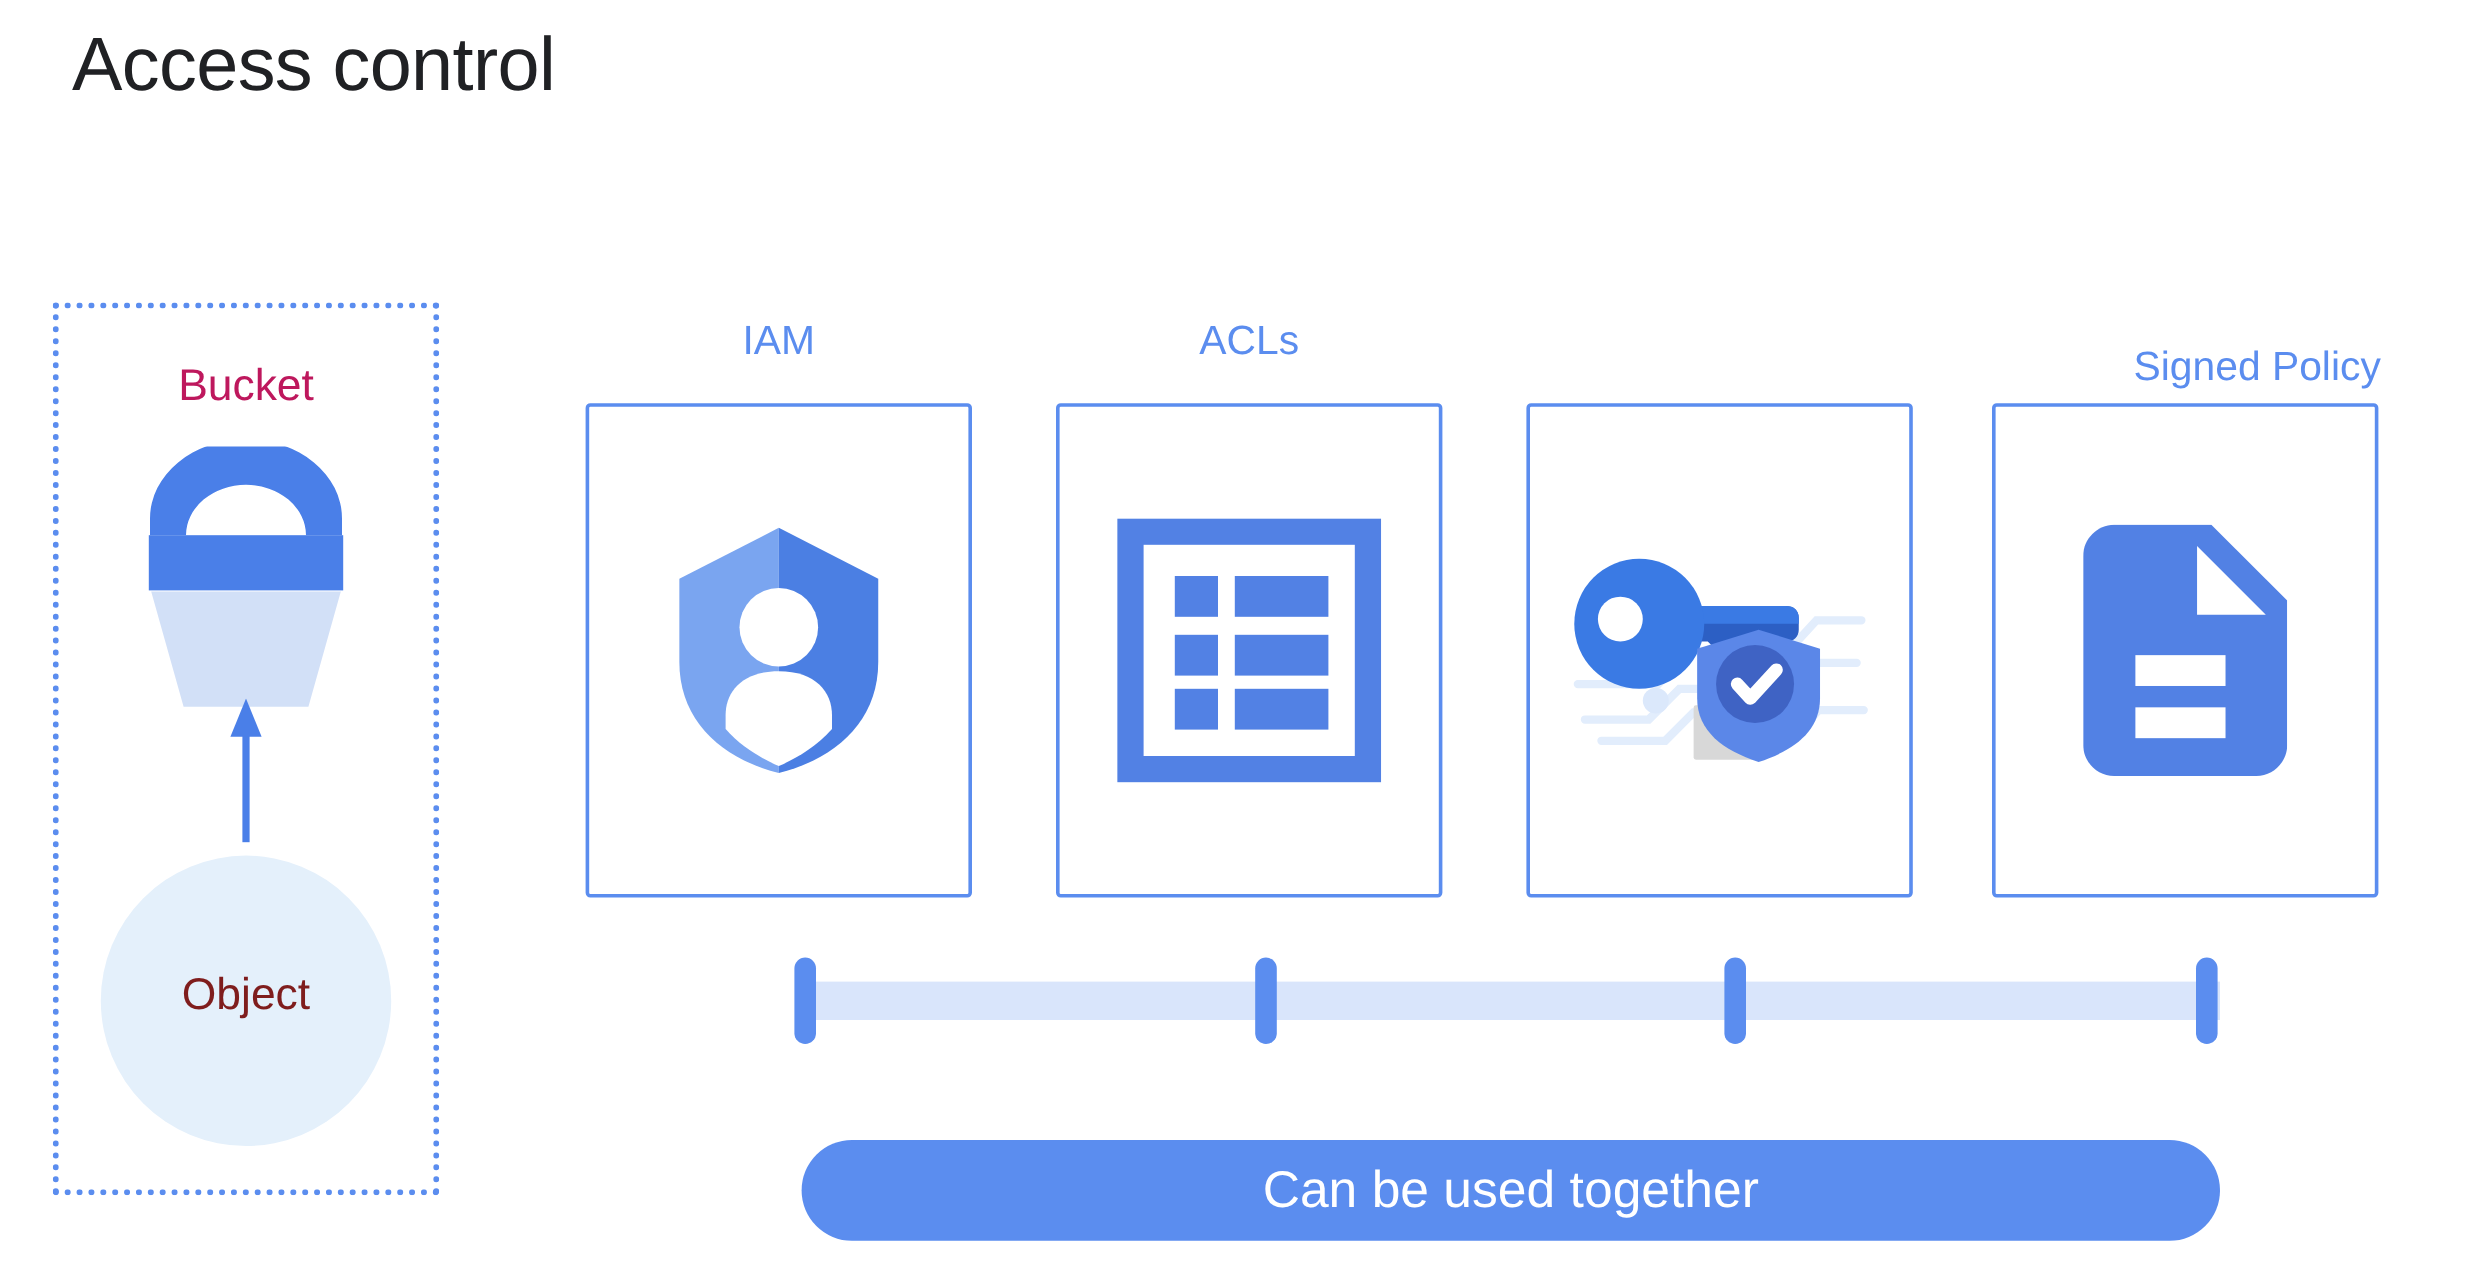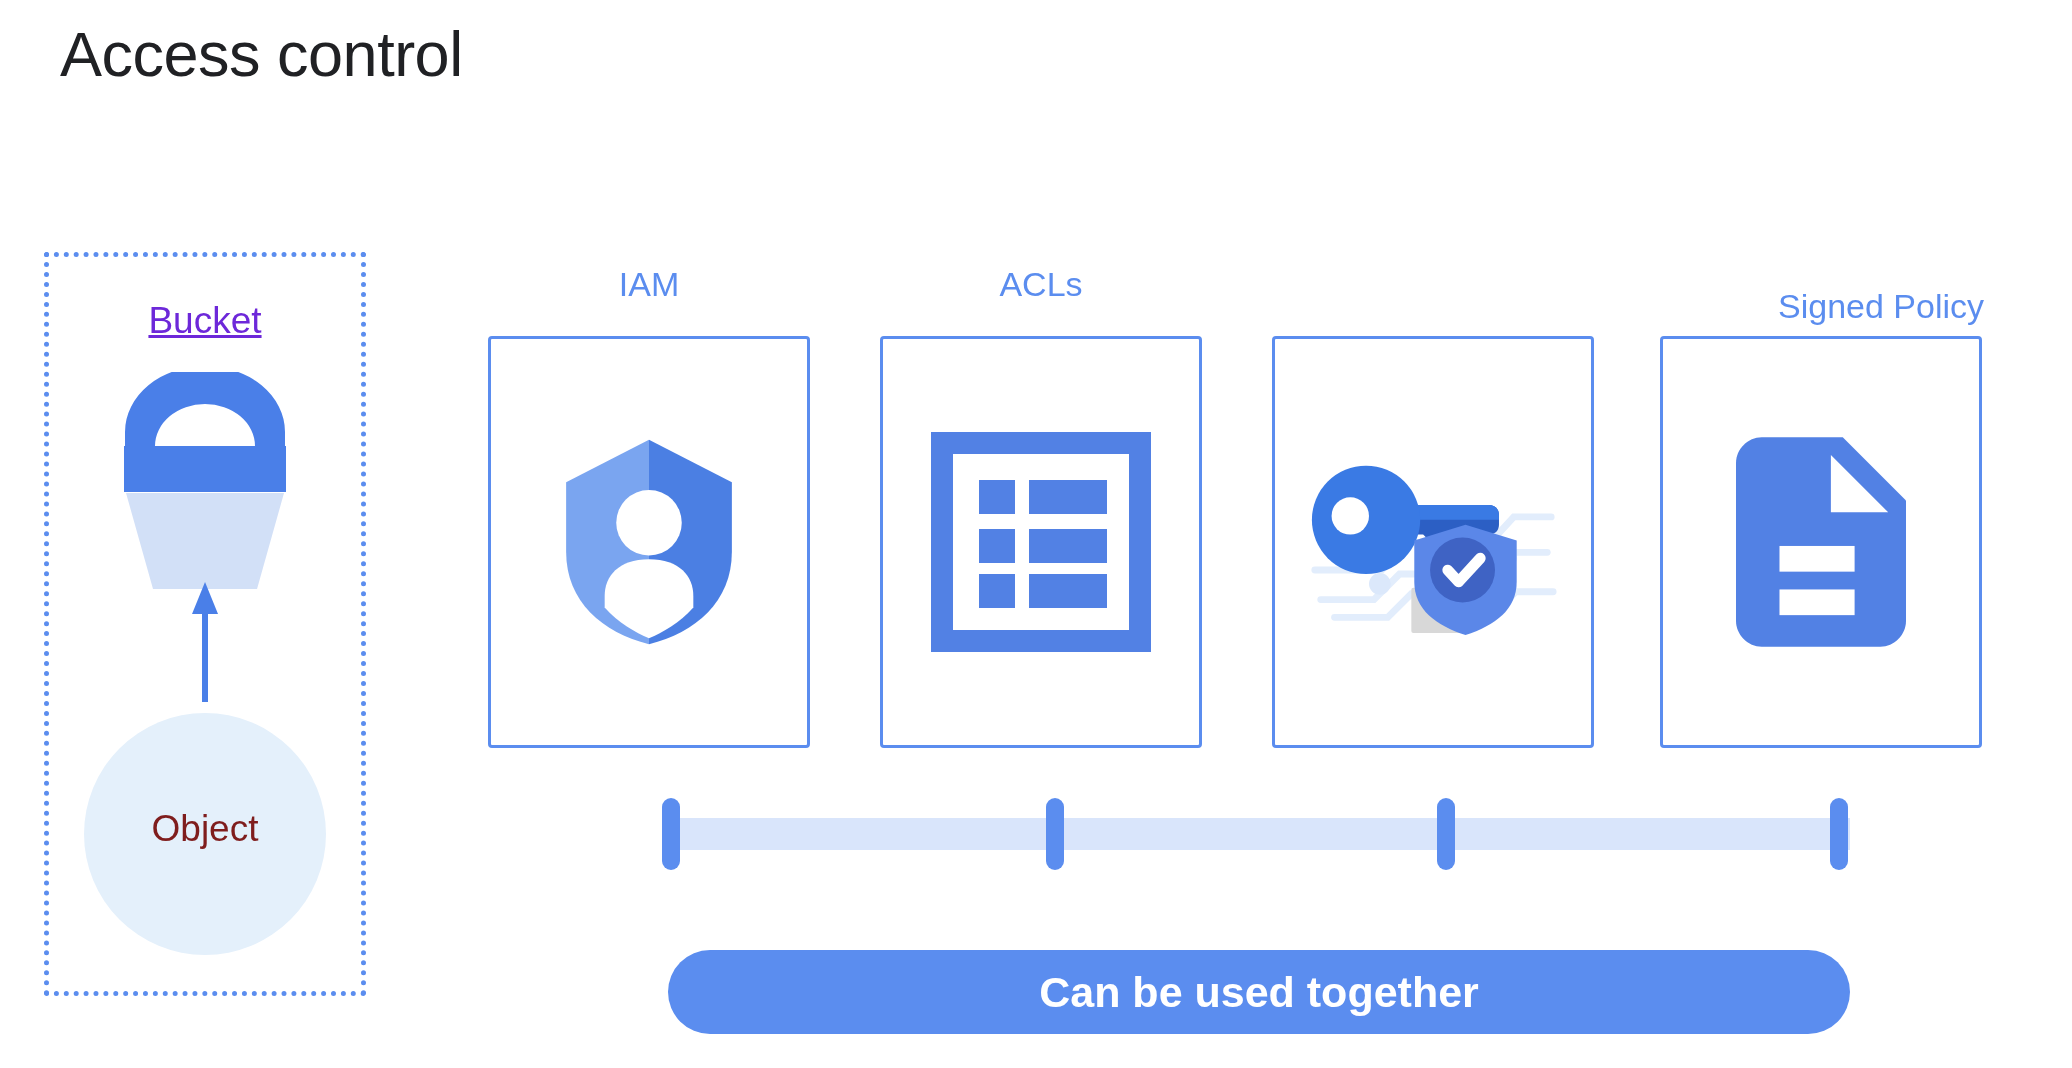--- a/index.html
+++ b/index.html
@@ -58,23 +58,22 @@
   }
 
   .bucket-label {
     position: absolute;
     left: 44px;
     top: 297px;
     width: 322px;
     text-align: center;
     font-size: 37px;
     line-height: 48px;
-    color: #6d28d9;
-    white-space: nowrap;
-    text-decoration: underline;
+    color: #be185d;
+    white-space: nowrap;
   }
 
   
   .bucket-icon {
     position: absolute;
     left: 121px;
     top: 372px;
     width: 168px;
     height: 218px;
   }
@@ -187,21 +186,20 @@
     display: flex;
     align-items: center;
     justify-content: center;
   }
 
   .together-pill-label {
     font-size: 43px;
     line-height: 50px;
     color: #ffffff;
     white-space: nowrap;
-    font-weight: bold;
   }
 </style>
 </head>
 <body>
 
 <div id="stage">
 
   <div class="page-title">Access control</div>
 
 

